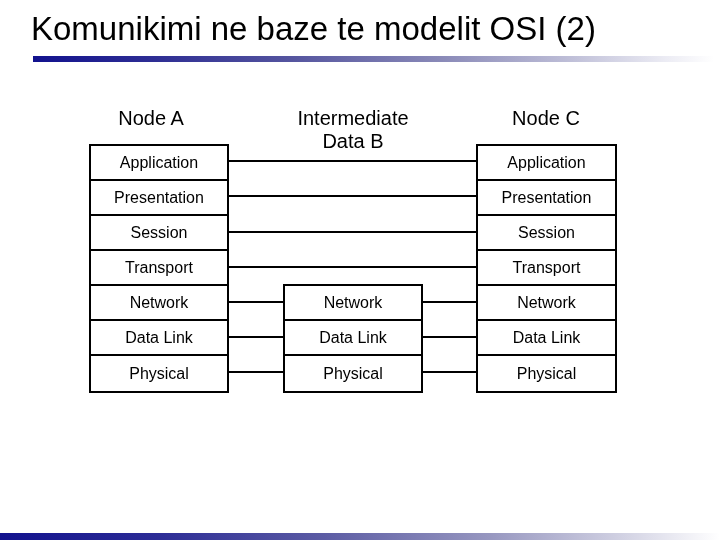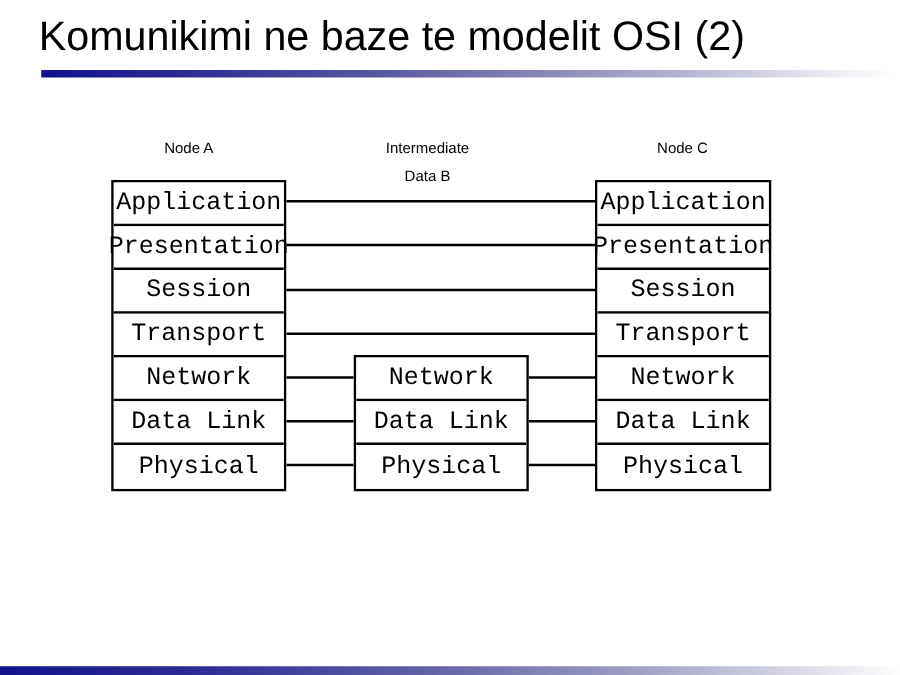--- a/index.html
+++ b/index.html
@@ -36,39 +36,38 @@
     width: 681px; height: 6px;
     background: linear-gradient(90deg,
       var(--accent-navy) 0%, #2e2e94 18%, #55559f 38%,
       #8a8ab8 60%, #bcbcd6 78%, #ececf4 93%, #ffffff 100%);
   }
   .node-label {
     position: absolute;
     top: 107px;
     width: 140px;
     text-align: center;
-    font-size: 12px;
+    font-size: 20px;
     line-height: 23px;
     color: var(--text-color);
   }
   .col {
     position: absolute;
     background: var(--background);
     border: 2px solid var(--box-border-color);
   }
   .layer-box {
     height: 35px;
     border-bottom: 2px solid var(--box-border-color);
     display: flex;
     align-items: center;
     justify-content: center;
-    font-size: 20px;
+    font-size: 16px;
     color: var(--text-color);
     background: var(--background);
-    font-family: Liberation Mono, monospace;
   }
   .layer-box:last-child { border-bottom: none; }
   .hline {
     position: absolute;
     height: 2px;
     background: var(--box-border-color);
   }
   .footer-rule {
     position: absolute;
     left: 0; top: 533px;
@@ -82,21 +81,21 @@
 <body>
 
 <div class="slide">
 
   <h1 class="title">Komunikimi ne baze te modelit OSI (2)</h1>
   <div class="title-rule"></div>
 
   <div>
 
     <div class="node-label" style="left:81px;">Node A</div>
-    <div class="node-label" style="left:272px;">
+    <div class="node-label" style="left:283px;">
       <div>Intermediate</div>
       <div>Data B</div>
     </div>
     <div class="node-label" style="left:476px;text-align:center;">Node C</div>
 
     <div class="hline" style="left:229px; top:160px; width:247px;"></div>
     <div class="hline" style="left:229px; top:195px; width:247px;"></div>
     <div class="hline" style="left:229px; top:231px; width:247px;"></div>
     <div class="hline" style="left:229px; top:266px; width:247px;"></div>
 

